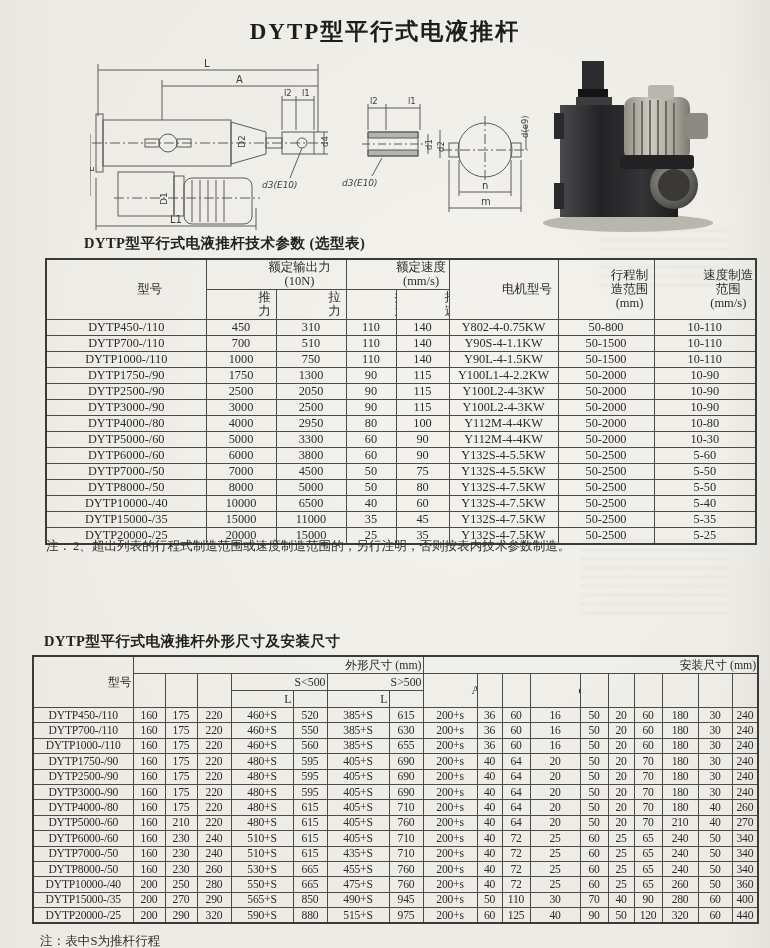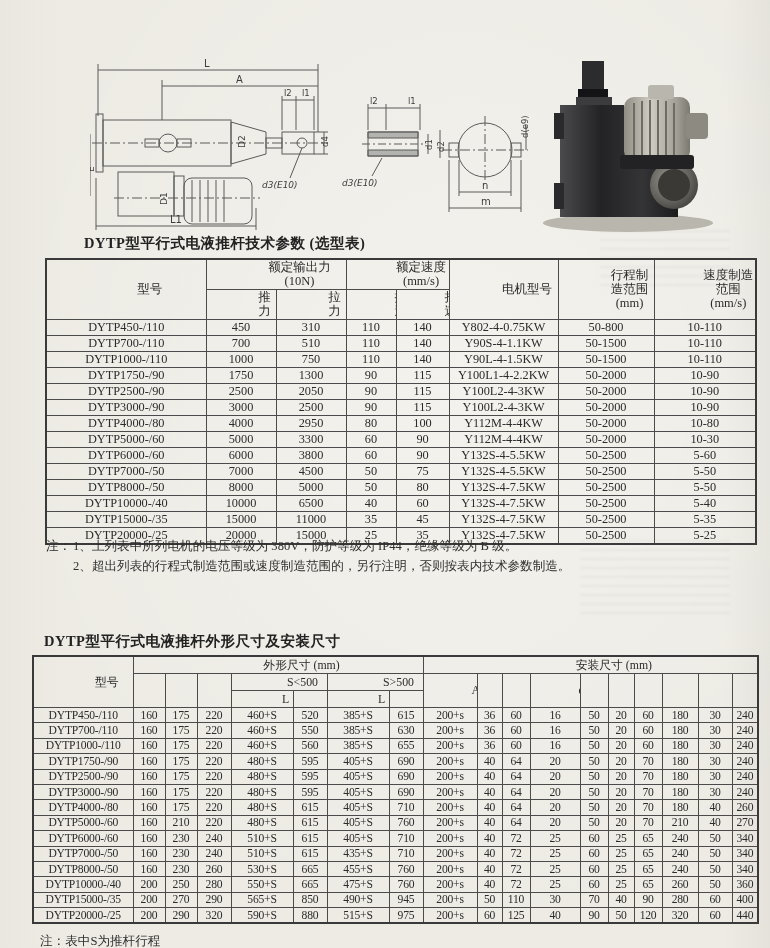--- a/index.html
+++ b/index.html
@@ -34,40 +34,41 @@
   th,td{
     border:1px solid #4b4b4b;
     text-align:center;vertical-align:middle;
     padding:0 1px;overflow:hidden;white-space:nowrap;
   }
   th{font-weight:normal;padding-left:48px;}
   .tbl1{position:absolute;left:45px;top:258px;width:710px;font-size:12.5px;border:2px solid #3a3a3a;}
   .tbl1 thead th{height:23px;white-space:pre-line;line-height:1.15;}
   .tbl1 tbody td{height:15px;font-size:12.3px;}
   .tbl2{position:absolute;left:32px;top:655px;width:726px;font-size:11.8px;border:2px solid #3a3a3a;}
-  .tbl2 thead th{height:16px;line-height:1.1;}
+  .tbl2 thead th{height:16px;line-height:1.1;text-align:right;}
   .tbl2 tbody td{height:14.4px;font-size:11.6px;letter-spacing:-.2px;}
   .notes{
     position:absolute;left:46px;top:536px;width:700px;
     font-size:12.6px;line-height:1.6;color:#2e2e2e;
   }
   .notes .row{position:relative;padding-left:27px;}
   .notes .row .prefix{position:absolute;left:0;top:0;}
   .final-note{
     position:absolute;left:40px;top:933px;font-size:12.6px;color:#2e2e2e;
   }
 </style>
 </head>
 <body>
 
 <div class="page">
 
   <div class="bleed" style="left:600px;top:230px;width:130px;height:60px;"></div>
   <div class="bleed" style="left:580px;top:540px;width:150px;height:80px;"></div>
 
+  <div class="title">DYTP型平行式电液推杆</div>
 
   <div class="figure-wrap">
     <svg width="440" height="175" viewBox="0 0 440 175">
       <g stroke="#5a5a5a" stroke-width="1" fill="none">
 
         <line x1="8" y1="12" x2="228" y2="12"></line>
         <line x1="8" y1="6" x2="8" y2="58"></line>
         <line x1="228" y1="6" x2="228" y2="74"></line>
 
         <line x1="72" y1="28" x2="228" y2="28"></line>
@@ -388,21 +389,20 @@
           <td>Y132S-4-7.5KW</td>
           <td>50-2500</td>
           <td>5-25</td>
         </tr>
       </tbody>
   </table>
 
   <div class="notes">
     <div class="row">
       <span class="prefix">注：</span>
-      <span>1、上列表中所列电机的电压等级为 380V，防护等级为 IP44，绝缘等级为 B 级。</span>
     </div>
     <div class="row"><span>2、超出列表的行程式制造范围或速度制造范围的，另行注明，否则按表内技术参数制造。</span></div>
   </div>
 
   <div class="section-heading" style="top:632px;">DYTP型平行式电液推杆外形尺寸及安装尺寸</div>
 
   <table class="tbl2">
     <colgroup>
       <col style="width:100px">
         <col style="width:32px">

